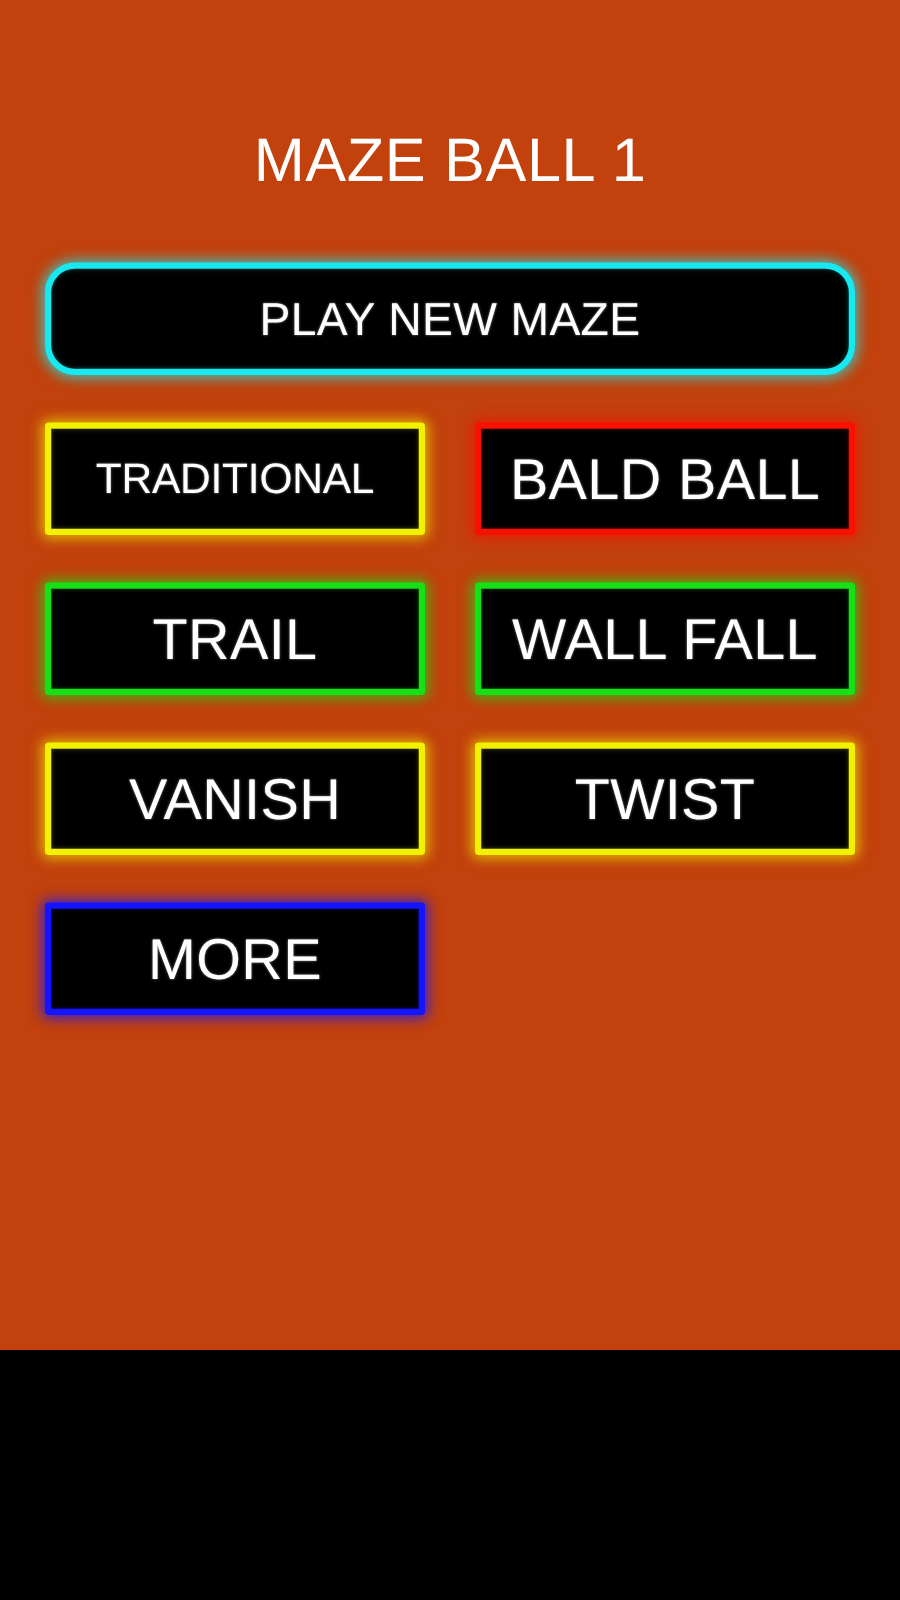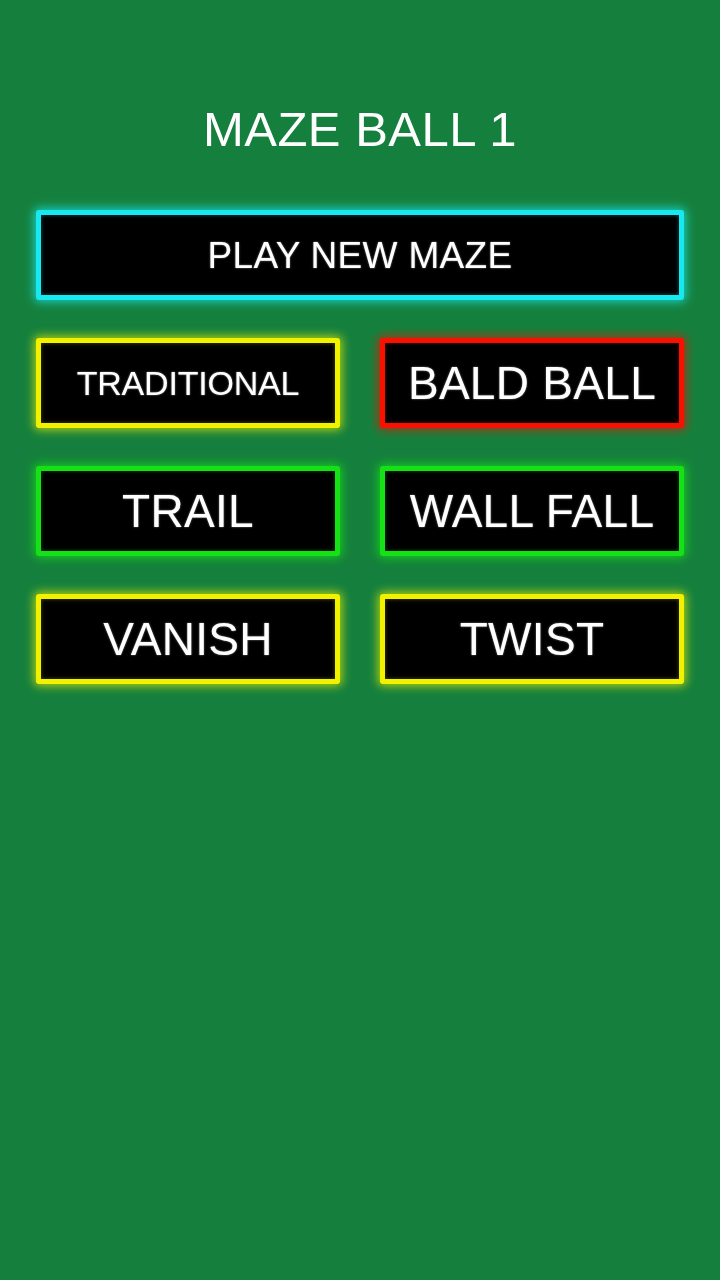--- a/index.html
+++ b/index.html
@@ -13,22 +13,22 @@
   }
 
   body {
     font-family: "Liberation Sans", "DejaVu Sans", sans-serif;
     position: relative;
   }
 
   #screen {
     position: relative;
     width: 720px;
-    height: 1280px;
-    background: #15803d;
+    height: 1080px;
+    background: #c2410c;
   }
 
   
   #title-bar {
     position: absolute;
     top: 96px;
     left: 0;
     width: 720px;
     height: 66px;
     display: flex;
@@ -91,20 +91,21 @@
   .neon-btn.full .btn-label { font-size: 37px; }
 
   
   .neon-btn.half .btn-label.long { font-size: 34px; letter-spacing: -0.2px; }
 
   
   .neon-cyan {
     border-color: #18e8f0;
     box-shadow: 0 0 10px 2px rgba(24,232,240,0.75),
                 inset 0 0 4px rgba(24,232,240,0.35);
+    border-radius: 24px;
   }
   .neon-yellow {
     border-color: #f2f200;
     box-shadow: 0 0 10px 2px rgba(242,242,0,0.70),
                 inset 0 0 4px rgba(242,242,0,0.30);
   }
   .neon-red {
     border-color: #f81000;
     box-shadow: 0 0 10px 2px rgba(248,16,0,0.70),
                 inset 0 0 4px rgba(248,16,0,0.30);
@@ -160,16 +161,19 @@
     <div class="menu-row">
       <div class="neon-btn half neon-yellow">
         <span class="btn-label">VANISH</span>
       </div>
       <div class="neon-btn half neon-yellow">
         <span class="btn-label">TWIST</span>
       </div>
     </div>
 
     <div class="menu-row">
+      <div class="neon-btn half neon-blue">
+        <span class="btn-label">MORE</span>
+      </div>
     </div>
 
   </div>
 </div>
 
 </body></html>

